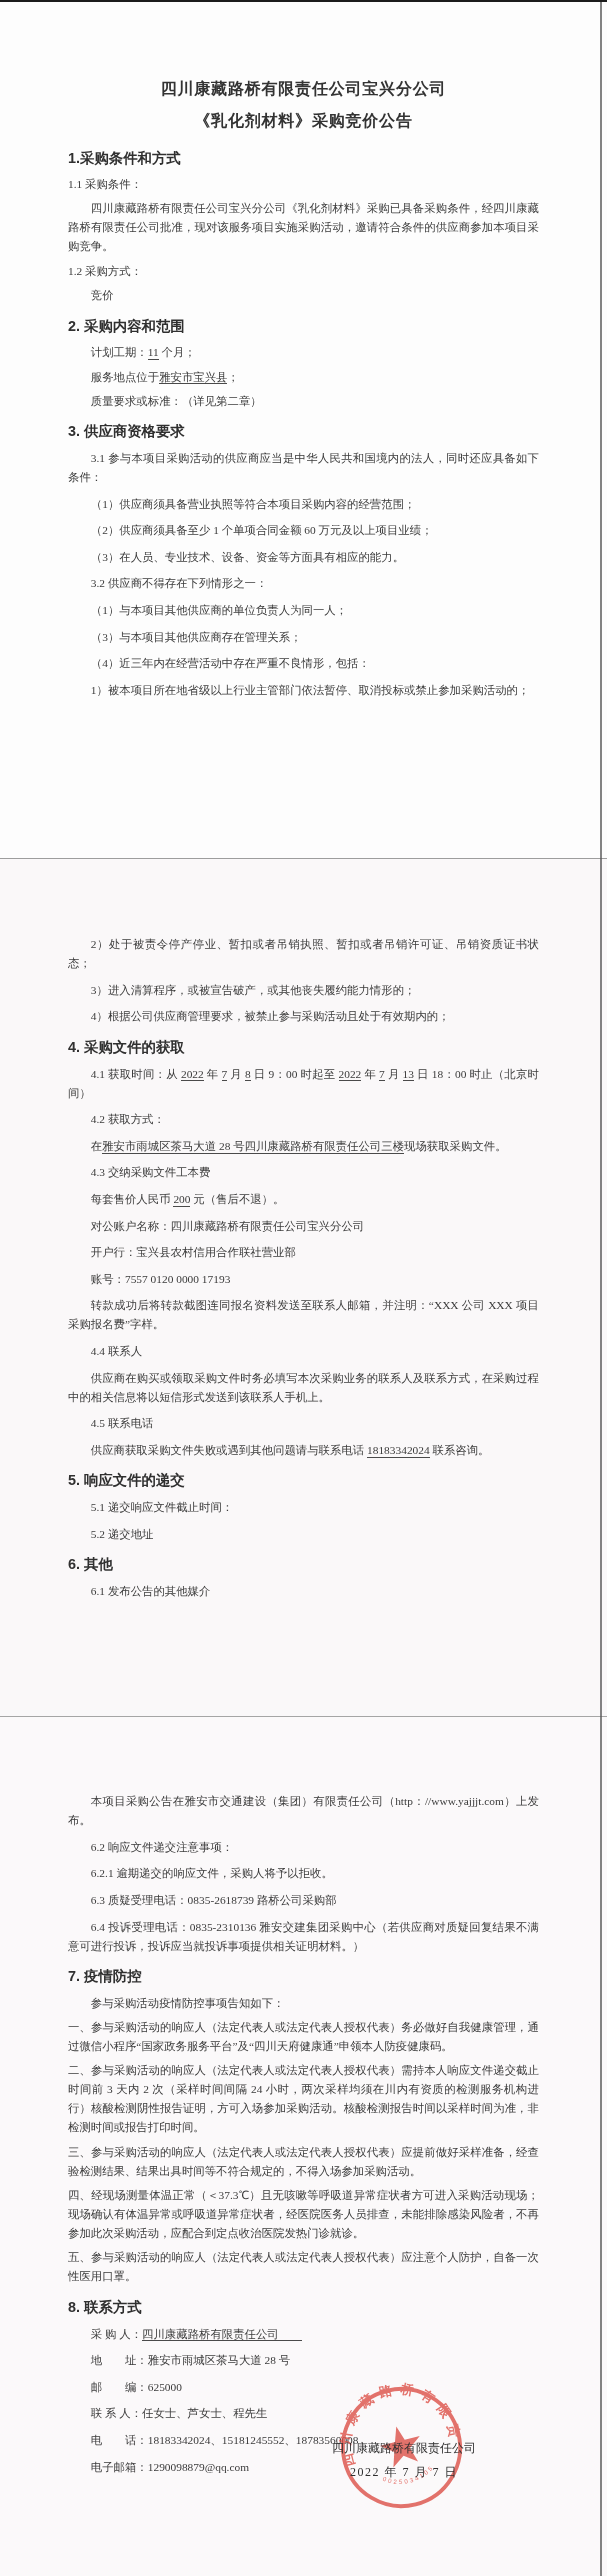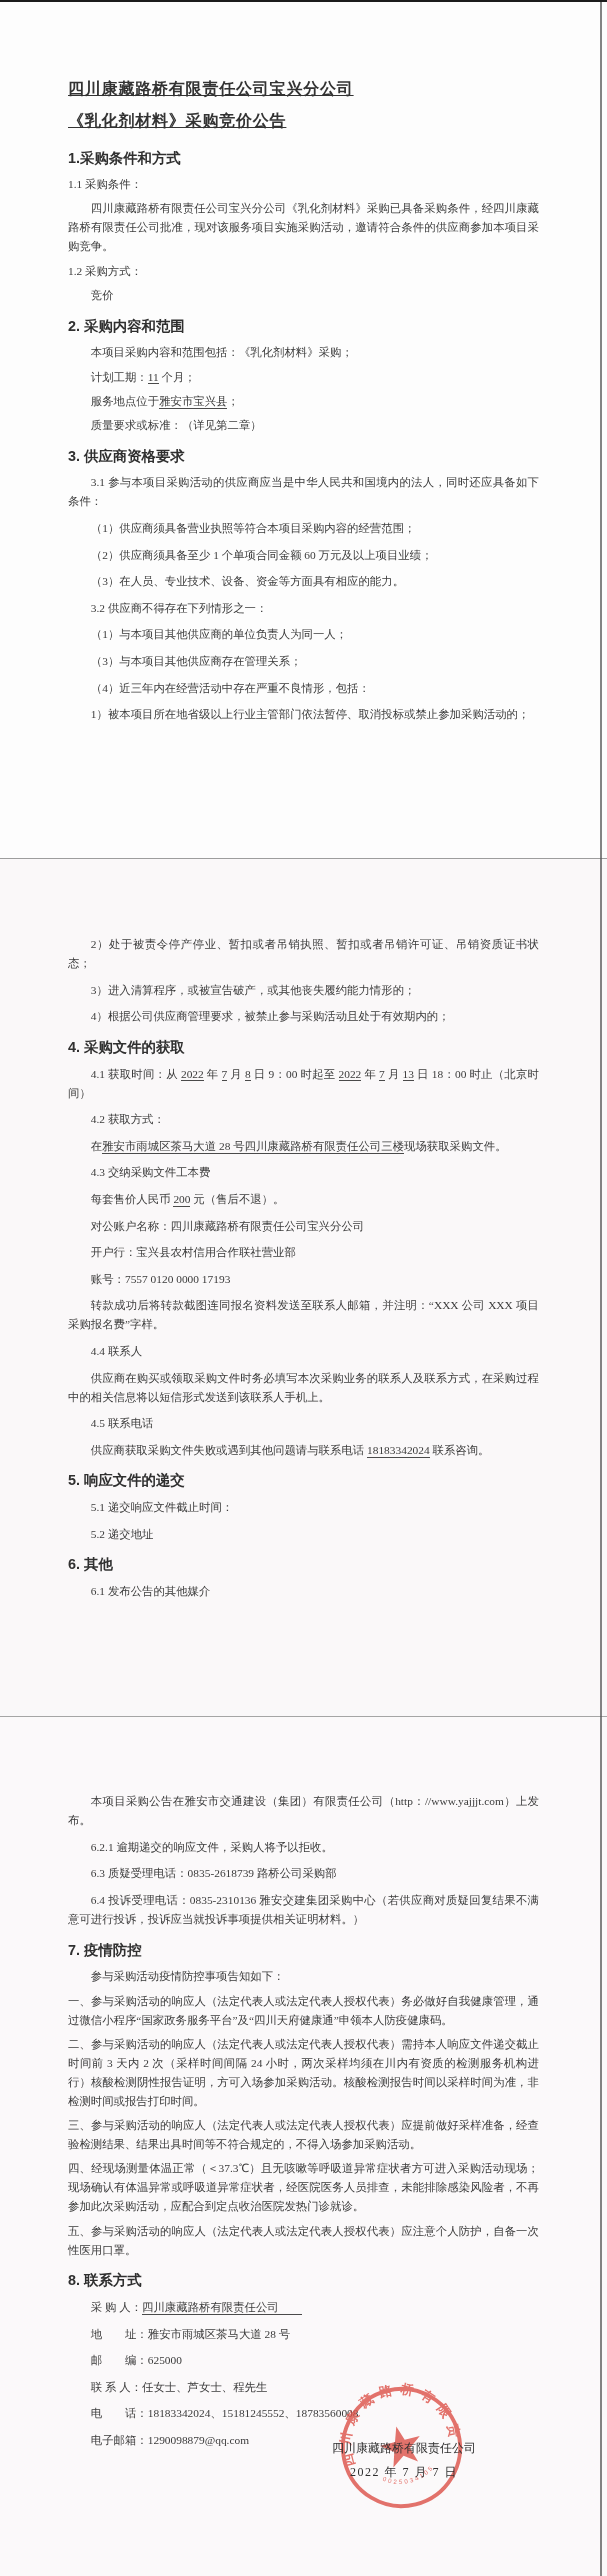--- a/index.html
+++ b/index.html
@@ -17,21 +17,21 @@
   .page1{height:858px;background:#fdfdfd;}
   .page2{height:858px;background:#faf8f9;border-top:0.8px solid #9d9d9d;}
   .page3{height:1008px;background:#fbf9fa;border-top:0.8px solid #a5a5a5;}
   .content{padding:0 68px;}
   .page1 .content{padding-top:73px;}
   .page2 .content{padding-top:71px;}
   .page3 .content{padding-top:70px;}
 
   .blk{margin:5.3px 0;font-size:11.4px;line-height:19px;text-align:justify;}
   .title{font-family:"Liberation Sans","DejaVu Sans",sans-serif;font-weight:bold;
-         font-size:16px;line-height:32px;color:#333;margin:0;letter-spacing:0.8px;text-decoration:underline;}
+         font-size:16px;line-height:32px;text-align:center;color:#333;margin:0;letter-spacing:0.8px;}
   .h{font-family:Liberation Sans, sans-serif;font-weight:bold;
      font-size:14.4px;line-height:20px;color:#303030;margin:10.6px 0 7.6px;text-align:left;text-indent:0;}
   .p{text-indent:2em;}
   .p0{text-indent:0;font-family:Liberation Serif, serif;}
   .li{text-indent:2em;margin:7.6px 0;text-align:left;}
   .bold{font-weight:bold;}
   .u{border-bottom:0.8px solid #4a4a4a;padding-bottom:0.8px;}
 
   .signature{position:absolute;left:332px;top:720px;font-size:12px;line-height:23.5px;color:#2f2f2f;z-index:3;}
   .sig-date{padding-left:18px;letter-spacing:1.5px;}
@@ -55,21 +55,20 @@
   <section class="page page1">
     <div class="content">
         <div class="blk title"><span>四川康藏路桥有限责任公司宝兴分公司</span></div>
         <div class="blk title"><span>《乳化剂材料》采购竞价公告</span></div>
         <div class="blk h"><span>1.采购条件和方式</span></div>
         <div class="blk p0"><span>1.1 采购条件：</span></div>
         <div class="blk p"><span>四川康藏路桥有限责任公司宝兴分公司《乳化剂材料》采购已具备采购条件，经四川康藏路桥有限责任公司批准，现对该服务项目实施采购活动，邀请符合条件的供应商参加本项目采购竞争。</span></div>
         <div class="blk p0"><span>1.2 采购方式：</span></div>
         <div class="blk p"><span>竞价</span></div>
         <div class="blk h"><span>2. 采购内容和范围</span></div>
-        <div class="blk p"><span>本项目采购内容和范围包括：《乳化剂材料》采购；</span></div>
         <div class="blk p"><span>计划工期：</span><span class="u">11</span><span> 个月；</span></div>
         <div class="blk p"><span>服务地点位于</span><span class="u">雅安市宝兴县</span><span>；</span></div>
         <div class="blk p"><span>质量要求或标准：（详见第二章）</span></div>
         <div class="blk h"><span>3.  供应商资格要求</span></div>
         <div class="blk p"><span>3.1 参与本项目采购活动的供应商应当是中华人民共和国境内的法人，同时还应具备如下条件：</span></div>
         <div class="blk li"><span>（1）供应商须具备营业执照等符合本项目采购内容的经营范围；</span></div>
         <div class="blk li"><span>（2）供应商须具备至少 1 个单项合同金额 60 万元及以上项目业绩；</span></div>
         <div class="blk li"><span>（3）在人员、专业技术、设备、资金等方面具有相应的能力。</span></div>
         <div class="blk li"><span>3.2 供应商不得存在下列情形之一：</span></div>
         <div class="blk li"><span>（1）与本项目其他供应商的单位负责人为同一人；</span></div>
@@ -102,20 +101,21 @@
         <div class="blk li"><span>5.1 递交响应文件截止时间：</span></div>
         <div class="blk li"><span>5.2 递交地址</span></div>
         <div class="blk h"><span>6.  其他</span></div>
         <div class="blk li"><span>6.1 发布公告的其他媒介</span></div>
       </div>
   </section>
 
   <section class="page page3">
     <div class="content">
         <div class="blk p"><span>本项目采购公告在雅安市交通建设（集团）有限责任公司（http：//www.yajjjt.com）上发布。</span></div>
+        <div class="blk li"><span>6.2 响应文件递交注意事项：</span></div>
         <div class="blk li"><span>6.2.1 逾期递交的响应文件，采购人将予以拒收。</span></div>
         <div class="blk li"><span>6.3  质疑受理电话：0835-2618739 路桥公司采购部</span></div>
         <div class="blk p"><span>6.4  投诉受理电话：0835-2310136 雅安交建集团采购中心（若供应商对质疑回复结果不满意可进行投诉，投诉应当就投诉事项提供相关证明材料。）</span></div>
         <div class="blk h"><span>7.  疫情防控</span></div>
         <div class="blk p"><span>参与采购活动疫情防控事项告知如下：</span></div>
         <div class="blk p0"><span>一、参与采购活动的响应人（法定代表人或法定代表人授权代表）务必做好自我健康管理，通过微信小程序“国家政务服务平台”及“四川天府健康通”申领本人防疫健康码。</span></div>
         <div class="blk p0"><span>二、参与采购活动的响应人（法定代表人或法定代表人授权代表）需持本人响应文件递交截止时间前 3 天内 2 次（采样时间间隔 24 小时，两次采样均须在川内有资质的检测服务机构进行）核酸检测阴性报告证明，方可入场参加采购活动。核酸检测报告时间以采样时间为准，非检测时间或报告打印时间。</span></div>
         <div class="blk p0"><span>三、参与采购活动的响应人（法定代表人或法定代表人授权代表）应提前做好采样准备，经查验检测结果、结果出具时间等不符合规定的，不得入场参加采购活动。</span></div>
         <div class="blk p0"><span>四、经现场测量体温正常（＜37.3℃）且无咳嗽等呼吸道异常症状者方可进入采购活动现场；现场确认有体温异常或呼吸道异常症状者，经医院医务人员排查，未能排除感染风险者，不再参加此次采购活动，应配合到定点收治医院发热门诊就诊。</span></div>
         <div class="blk p0"><span>五、参与采购活动的响应人（法定代表人或法定代表人授权代表）应注意个人防护，自备一次性医用口罩。</span></div>

